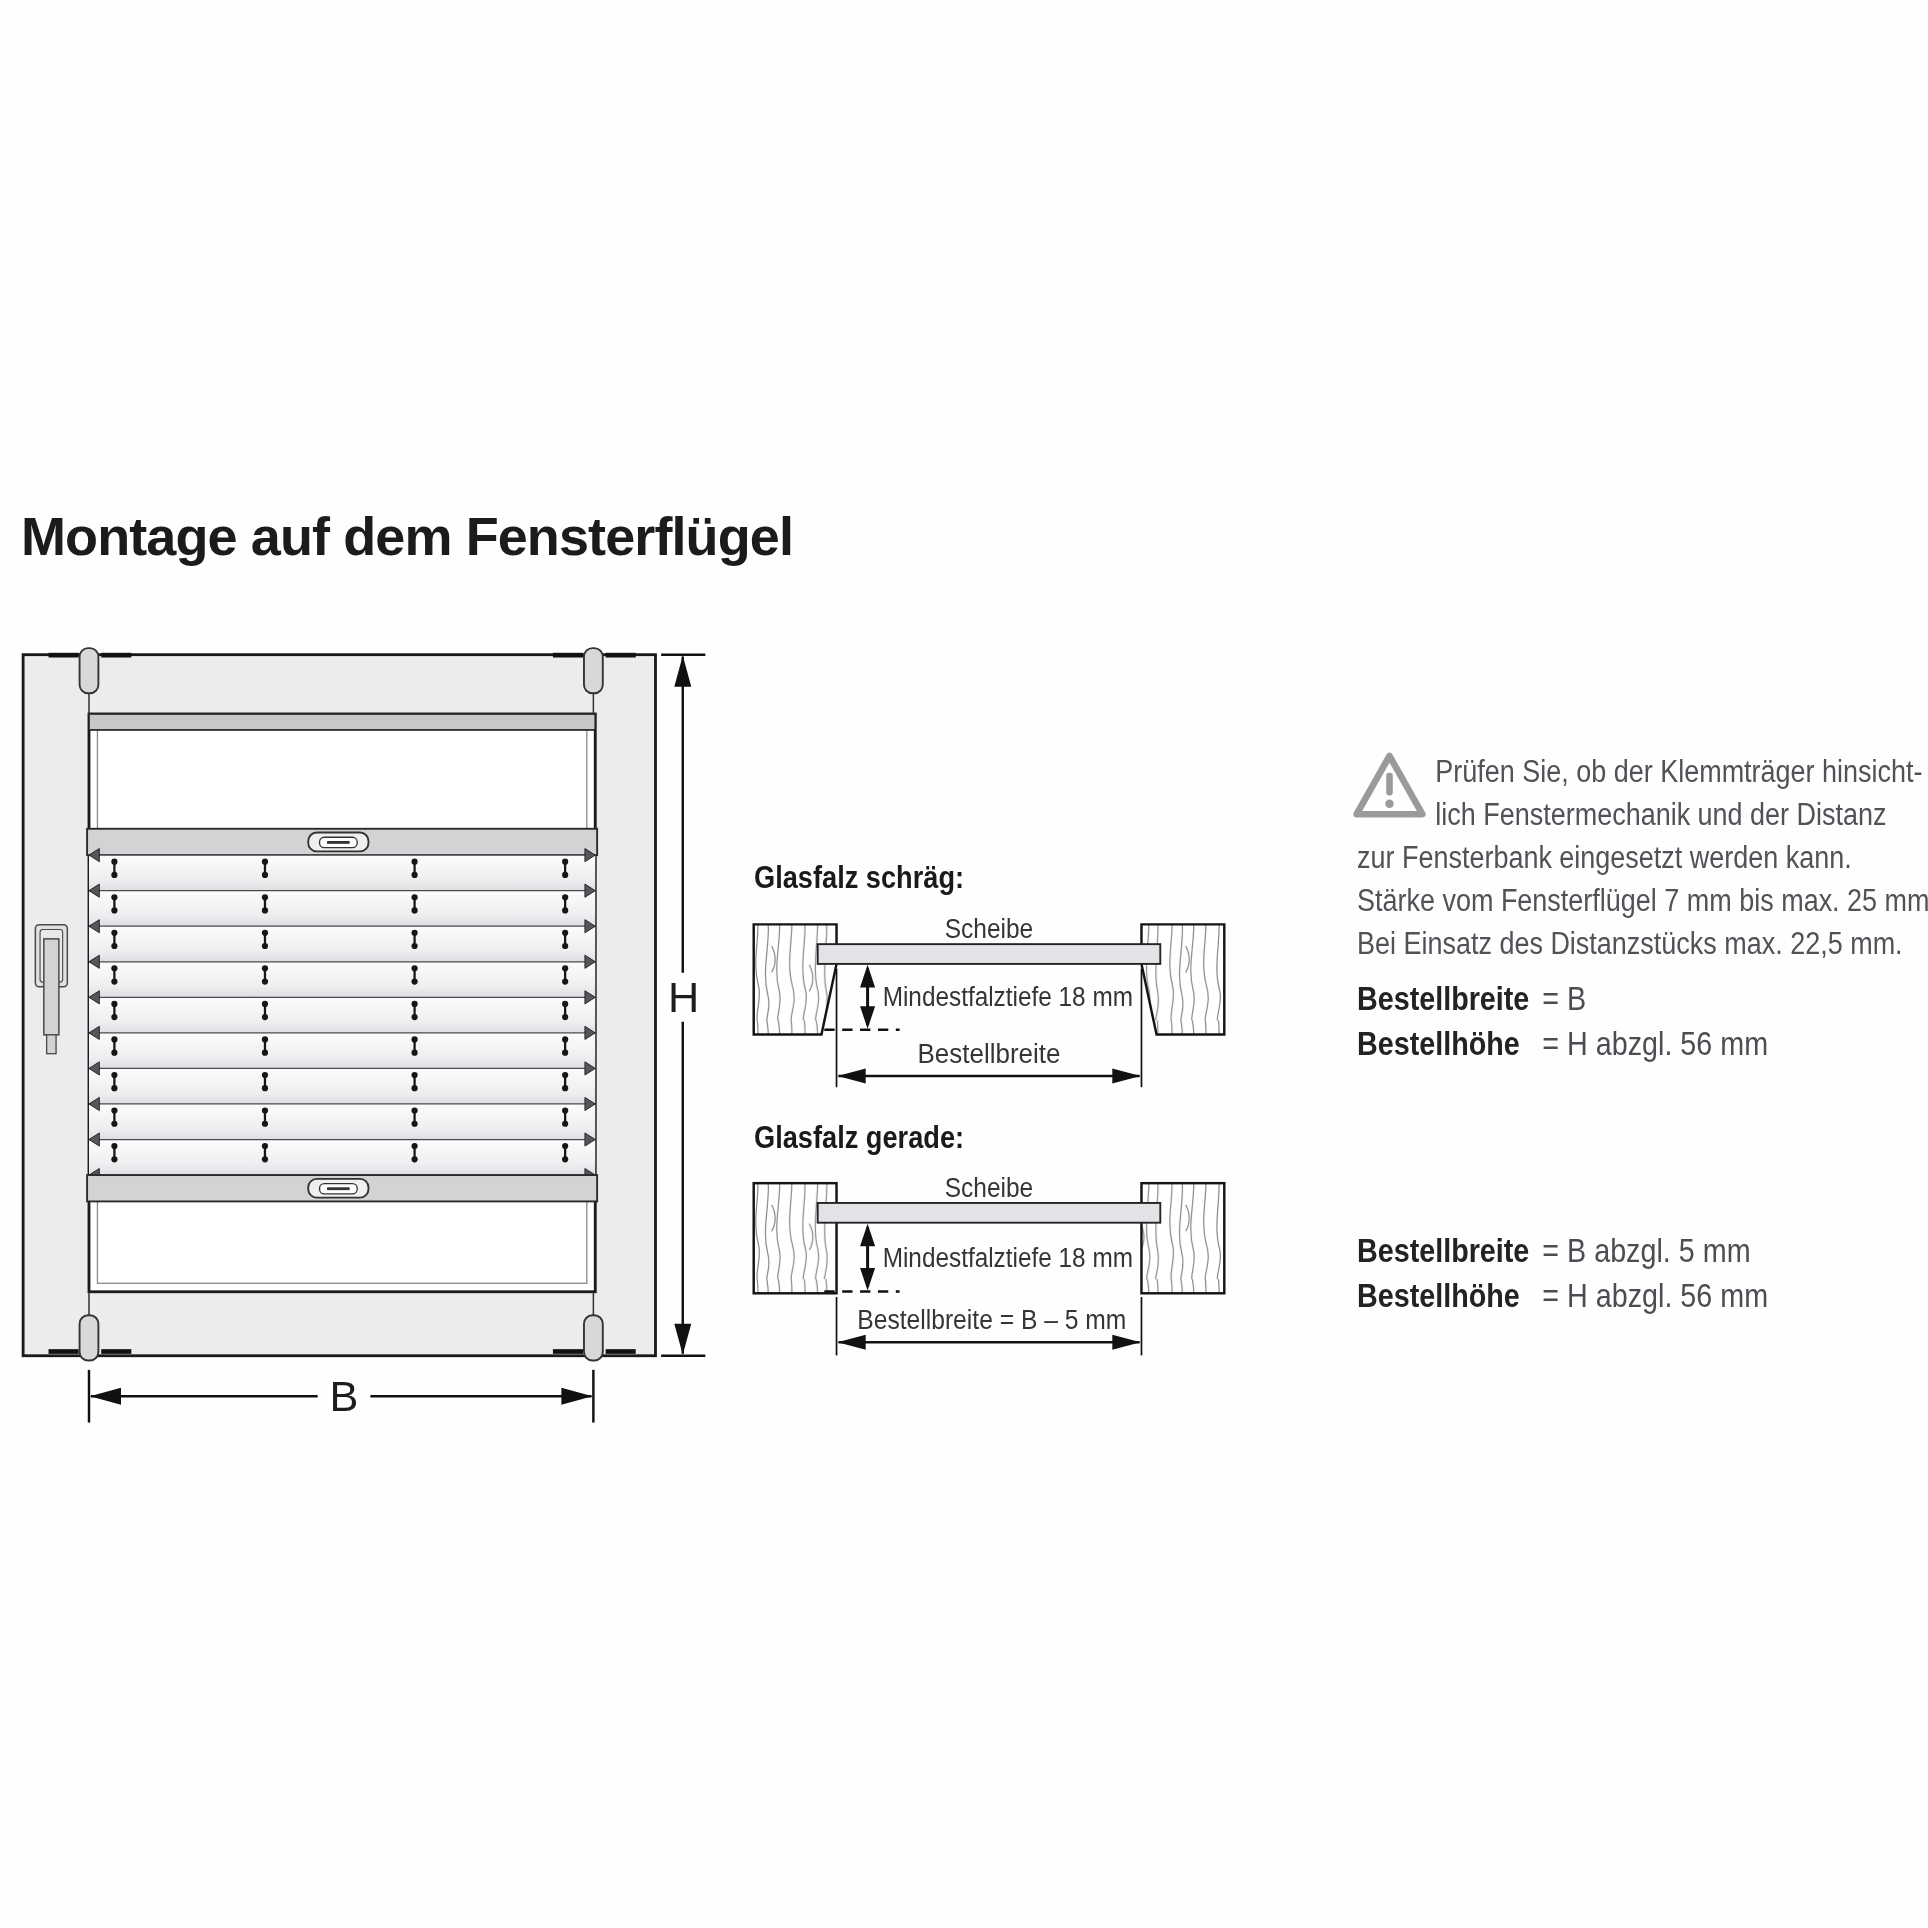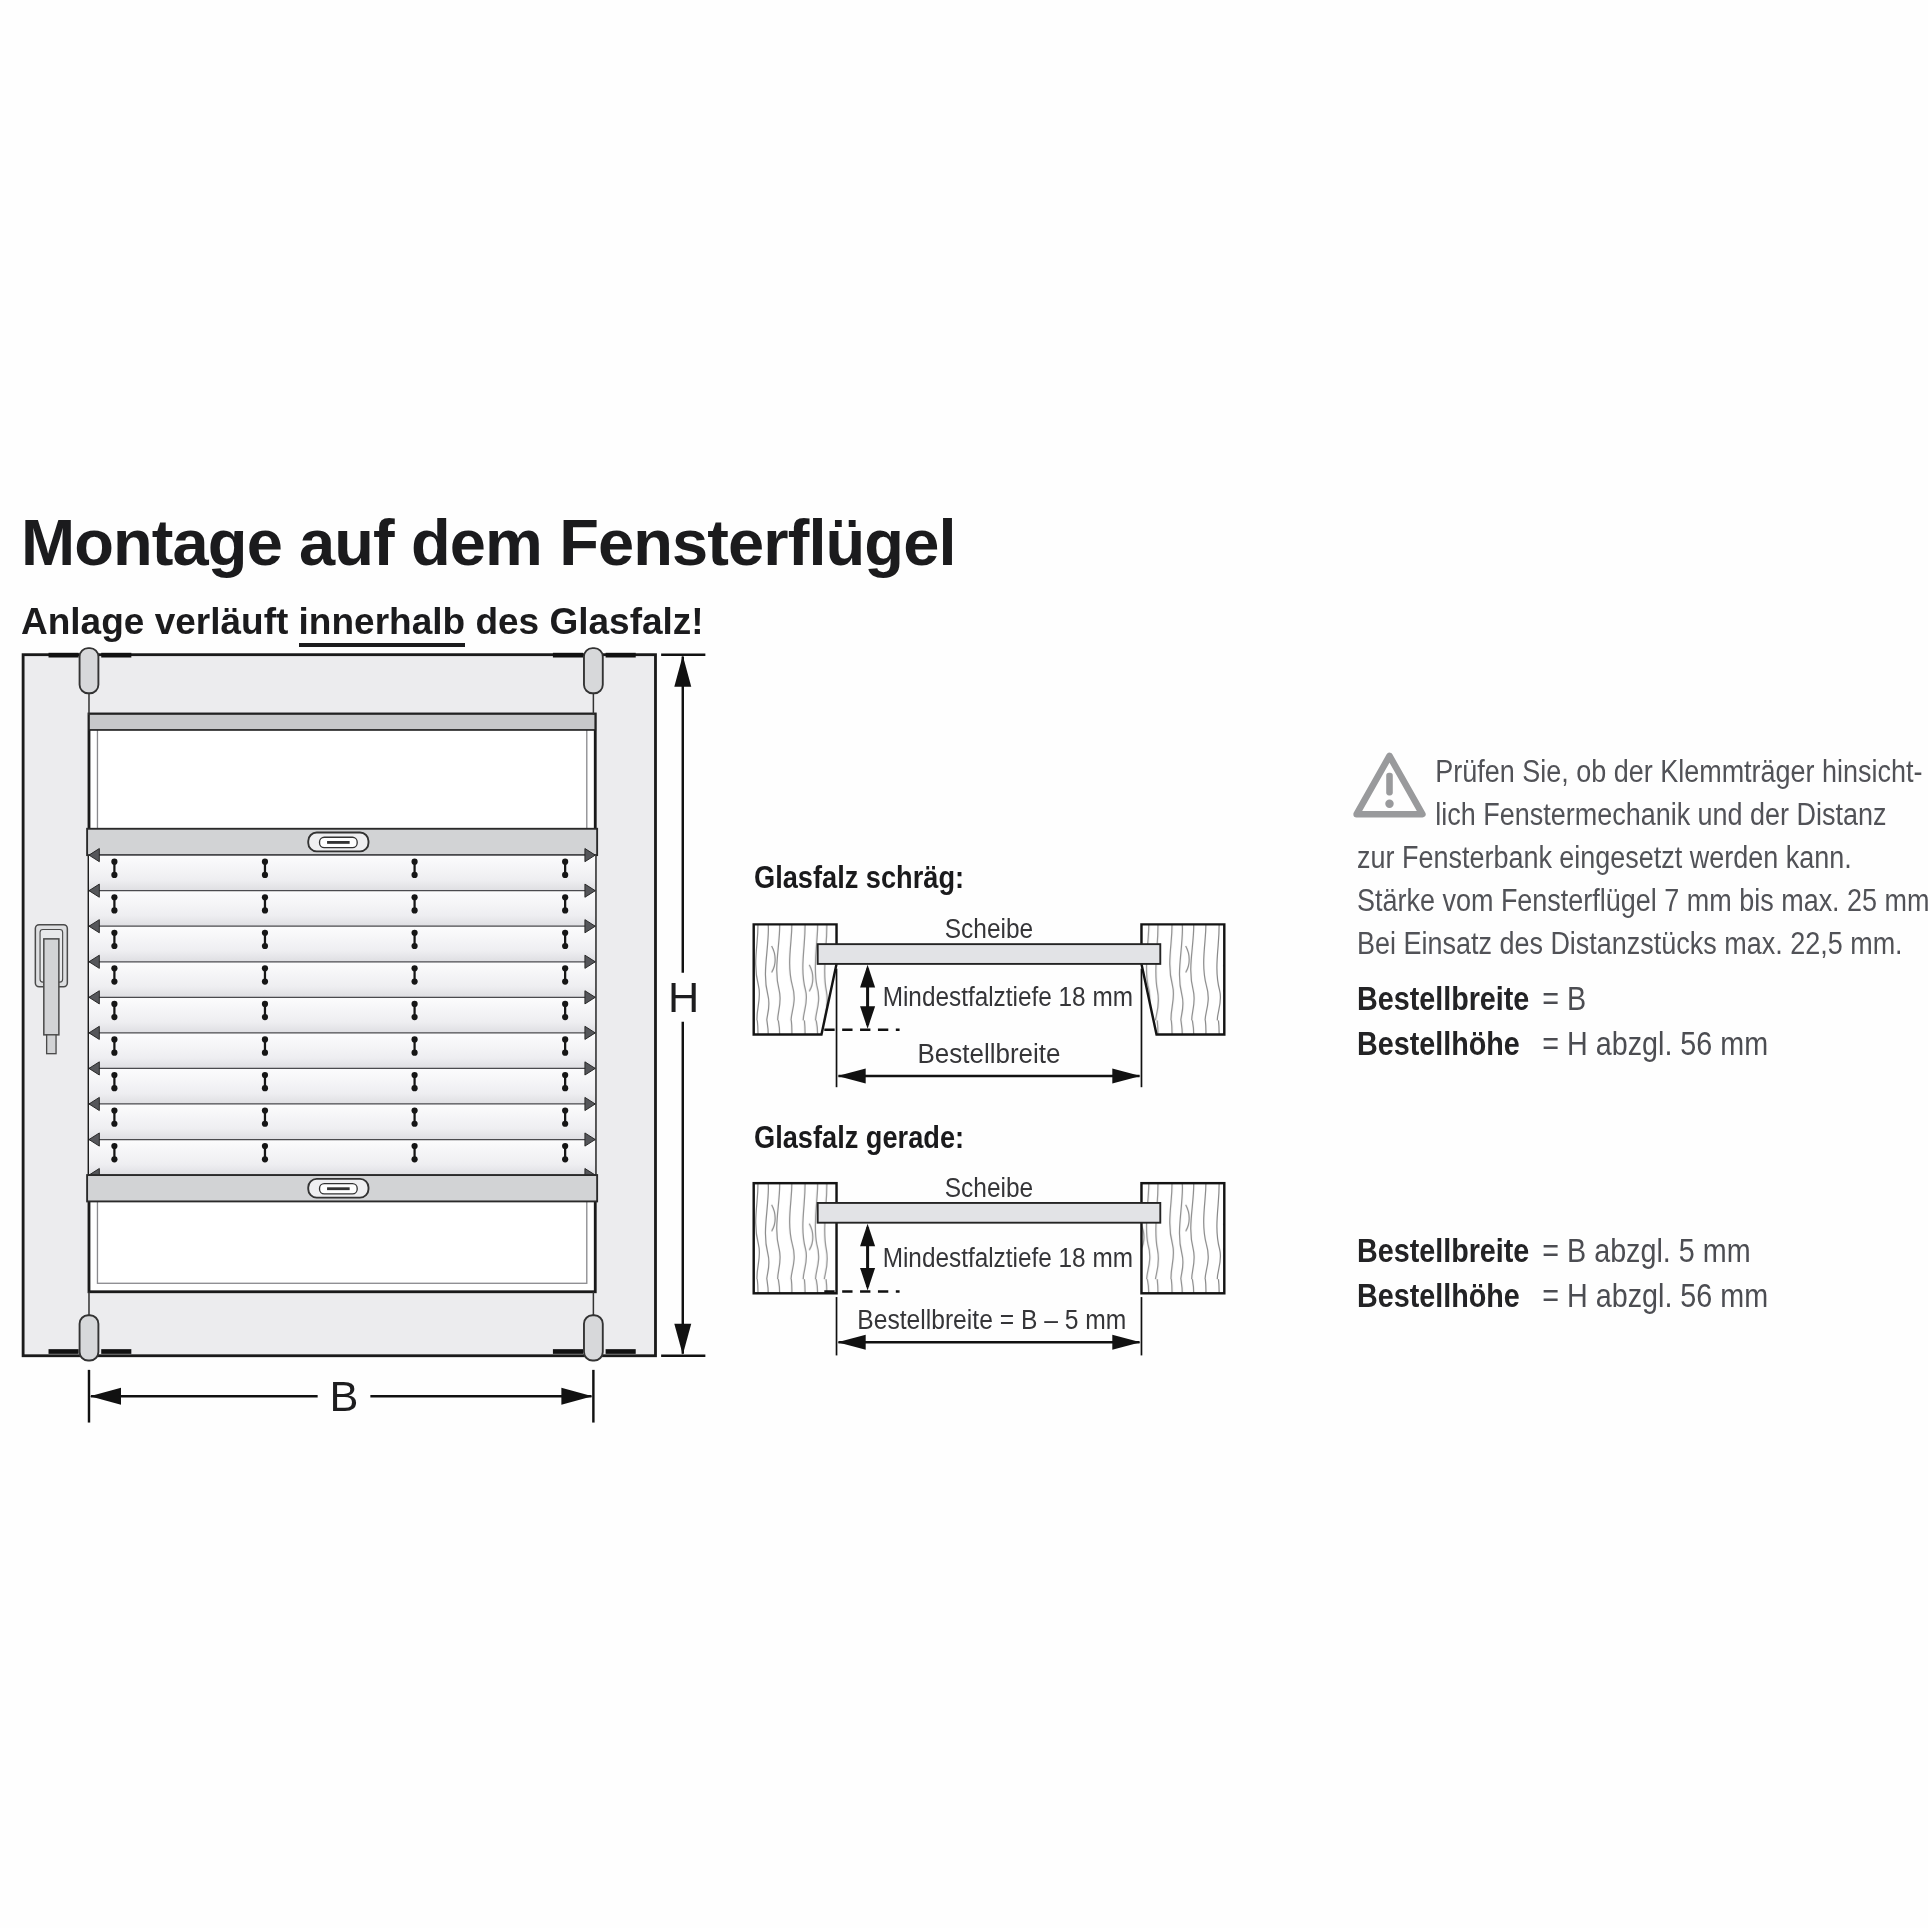--- a/index.html
+++ b/index.html
@@ -1,37 +1,36 @@
 <!DOCTYPE html>
 <html style="font-size:15px"><head>
 <meta charset="utf-8">
 <style>
   html,body{margin:0;padding:0;background:#ffffff;}
   #canvas{position:relative;width:1928px;height:1928px;background:#fefefe;overflow:hidden;
           font-family:"Liberation Sans", sans-serif;color:#1b1b1d;}
   .abs{position:absolute;white-space:nowrap;}
-  .title{font-size:65px;font-weight:bold;letter-spacing:-0.9px;color:#1b1b1d;}
+  .title{font-size:54px;font-weight:bold;letter-spacing:-0.9px;color:#1b1b1d;}
   .subtitle{font-size:37px;font-weight:bold;color:#1b1b1d;}
   .subtitle .ul{border-bottom:4.7px solid #1b1b1d;padding-bottom:0.9px;}
   .section-heading{font-size:32px;font-weight:bold;color:#1a1a1c;transform:scaleX(0.85);transform-origin:left top;}
   .cond{transform:scaleX(0.87);transform-origin:left top;}
   .warning-text{font-size:31px;line-height:43px;color:#515257;}
   .warning-text .indent{padding-left:90px;}
   .order-block{font-size:33px;line-height:45px;color:#4c4d52;}
   .order-row{display:flex;}
   .order-row .lbl{font-weight:bold;color:#232325;min-width:213px;display:inline-block;}
   svg text{font-family:"Liberation Sans", sans-serif;}
 </style>
 </head>
 <body>
 
 <div id="canvas">
 
   <div class="abs title" style="left:21px;top:505px;">Montage auf dem Fensterflügel</div>
-  <div class="abs subtitle" style="left:21px;top:601px;"><span>Anlage verläuft </span><span class="ul">innerhalb</span><span> des Glasfalz!</span></div>
 
   <svg class="abs" style="left:9.4px;top:645px;" width="734" height="791" viewBox="0 0 780 840">
     <defs>
       <linearGradient id="pleat" x1="0" y1="0" x2="0" y2="1">
         <stop offset="0" stop-color="#fcfcfd"></stop>
         <stop offset="0.7" stop-color="#eeeef1"></stop>
         <stop offset="1" stop-color="#dedee2"></stop>
       </linearGradient>
     </defs>
 

